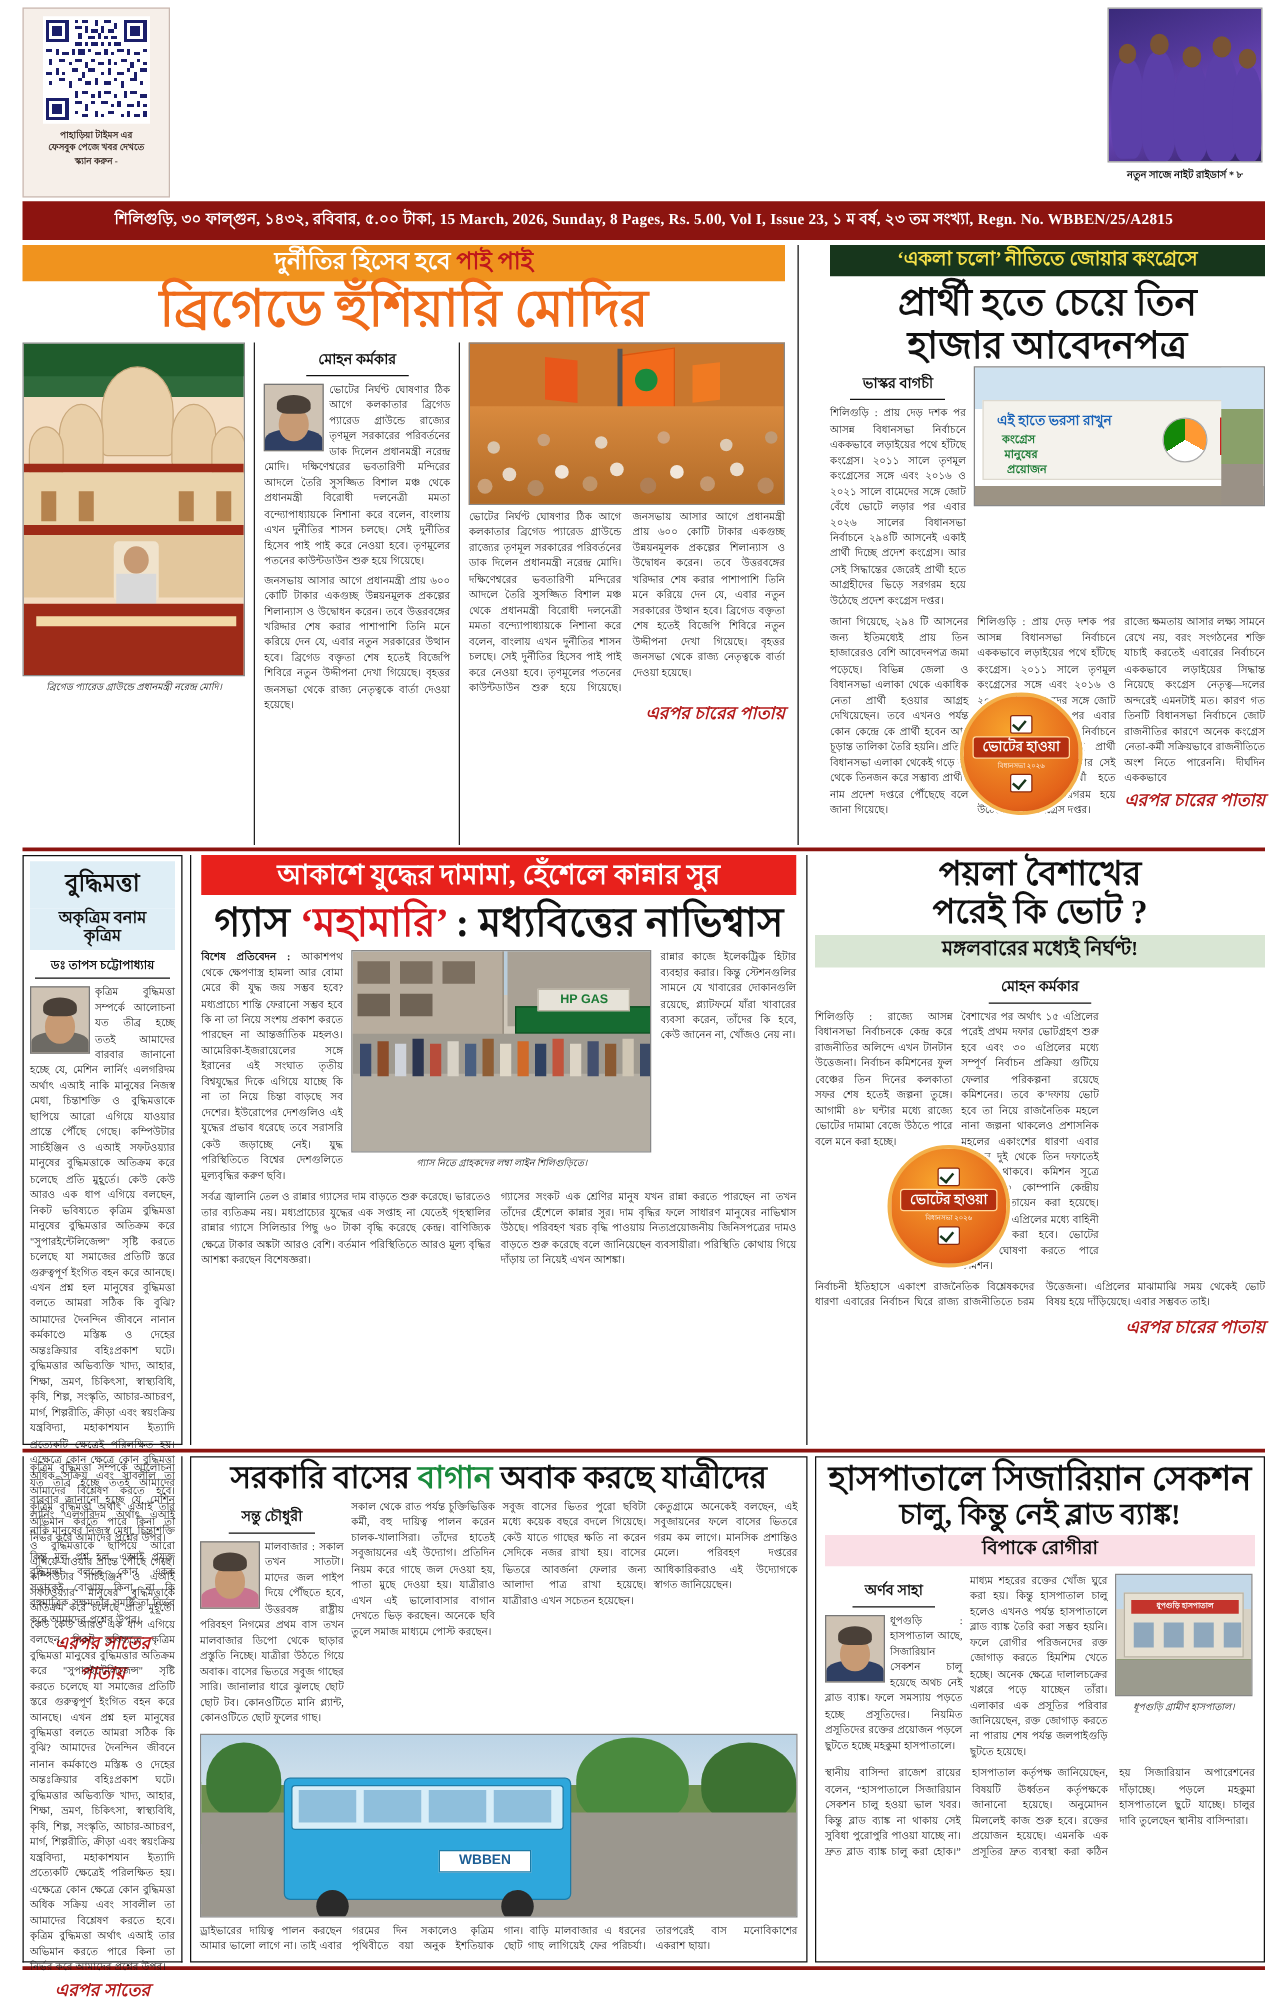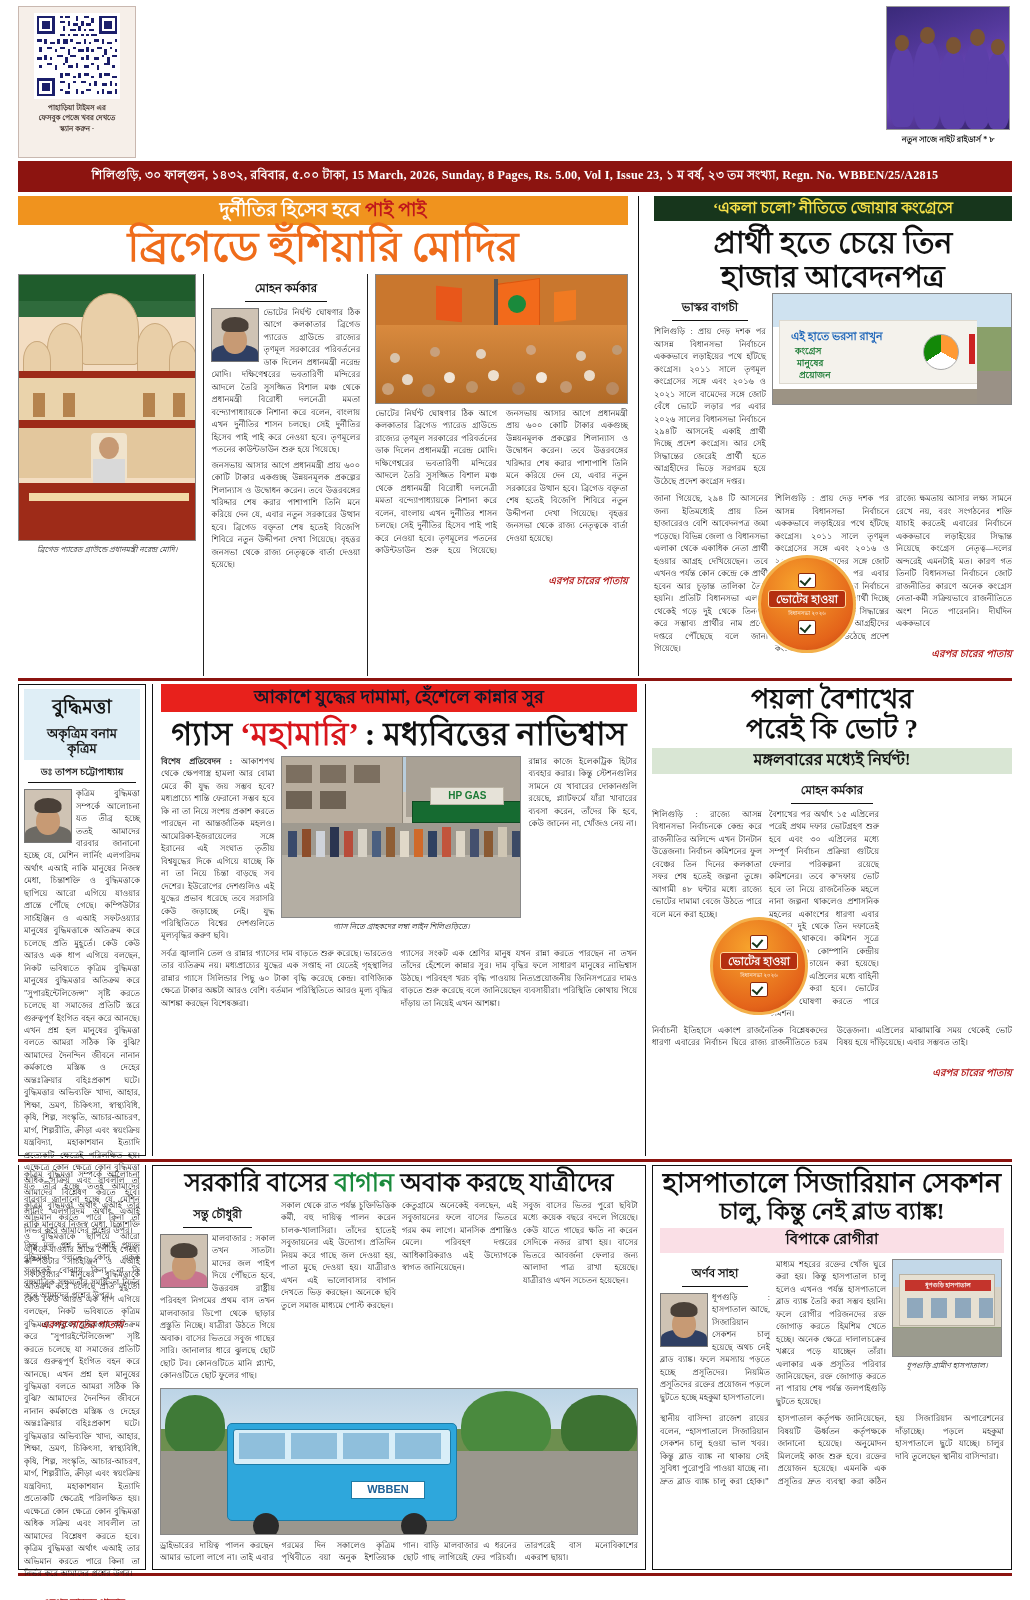--- a/index.html
+++ b/index.html
@@ -34,34 +34,34 @@
   
   .datestrip{background:#8c1410;color:#fff;text-align:center;font-size:12.2px;font-weight:700;
              padding:5px 0 6px;letter-spacing:.2px;margin-top:3px;}
 
   
   .rule{height:3px;background:#8c1410;margin:3px 0;}
   .banner{font-weight:700;text-align:center;padding:4px 0 5px;font-size:19px;line-height:1.05;}
   .banner.orange{background:#f0931e;color:#fff;}
   .banner.orange .rd{color:#c0171b;}
   .banner.darkgreen{background:#17361c;color:#f5e04a;font-size:15.5px;}
-  .banner.red{background:#e8211c;color:#0f172a;font-size:18px;}
+  .banner.red{background:#e8211c;color:#ffffff;font-size:22px;}
   .banner.green-sub{background:#d9e6d4;color:#111;font-size:16px;}
   .banner.pink-sub{background:#fadfe6;color:#111;font-size:15px;}
   .hl{text-align:center;font-weight:700;line-height:1.0;color:#111;}
   .hl.big{font-size:34px;}
   .hl.orange{color:#ef6c1a;font-size:41px;}
   .byline{text-align:center;font-weight:700;font-size:11.5px;border-bottom:1.3px solid #111;
           display:inline-block;padding:0 10px 2px;margin:0 auto;}
   .byline-wrap{text-align:center;margin:4px 0 5px;}
 
   
   .col-text{font-size:8.2px;line-height:1.52;text-align:justify;text-justify:inter-word;
             hyphens:none;word-spacing:.5px;color:#1a1a1a;}
-  .cont{color:#b51c1c;font-style:italic;font-weight:700;font-size:10px;text-align:right;display:block;margin-top:15px;}
+  .cont{color:#b51c1c;font-style:italic;font-weight:700;font-size:14px;text-align:right;display:block;margin-top:1px;}
 
   .photo{border:1px solid #888;overflow:hidden;position:relative;background:#ddd;}
   .cap{font-size:7.6px;font-style:italic;text-align:center;margin-top:2px;}
 
   
   .badge{width:92px;height:92px;border-radius:50%;
          background:radial-gradient(circle at 40% 30%,#f7a32c,#e4641a 70%,#c3410f 100%);
          border:3px solid #f3b04a;display:flex;flex-direction:column;align-items:center;justify-content:center;
          color:#fff;text-align:center;box-shadow:0 0 0 2px #ffffff;}
   .badge .bt{font-size:11px;font-weight:700;background:#b42f10;padding:2px 7px;border-radius:3px;
@@ -331,21 +331,21 @@
           <div class="col-text cols2" style="margin-top:4px;">
             <span>ভোটের নির্ঘণ্ট ঘোষণার ঠিক আগে কলকাতার ব্রিগেড প্যারেড গ্রাউন্ডে রাজ্যের তৃণমূল সরকারের পরিবর্তনের ডাক দিলেন প্রধানমন্ত্রী নরেন্দ্র মোদি। দক্ষিণেশ্বরের ভবতারিণী মন্দিরের আদলে তৈরি সুসজ্জিত বিশাল মঞ্চ থেকে প্রধানমন্ত্রী বিরোধী দলনেত্রী মমতা বন্দ্যোপাধ্যায়কে নিশানা করে বলেন, বাংলায় এখন দুর্নীতির শাসন চলছে। সেই দুর্নীতির হিসেব পাই পাই করে নেওয়া হবে। তৃণমূলের পতনের কাউন্টডাউন শুরু হয়ে গিয়েছে।</span> <span>জনসভায় আসার আগে প্রধানমন্ত্রী প্রায় ৬০০ কোটি টাকার একগুচ্ছ উন্নয়নমূলক প্রকল্পের শিলান্যাস ও উদ্বোধন করেন। তবে উত্তরবঙ্গের খরিদ্দার শেষ করার পাশাপাশি তিনি মনে করিয়ে দেন যে, এবার নতুন সরকারের উত্থান হবে। ব্রিগেড বক্তৃতা শেষ হতেই বিজেপি শিবিরে নতুন উদ্দীপনা দেখা গিয়েছে। বৃহত্তর জনসভা থেকে রাজ্য নেতৃত্বকে বার্তা দেওয়া হয়েছে।</span>
           </div>
           <span class="cont">এরপর চারের পাতায়</span>
         </div>
       </div>
     </div>
 
     <div style="width:10px"></div>
 
-    <div style="width:374px;border-left:1.2px solid #111;padding-left:15px;box-sizing:border-box;">
+    <div style="width:374px;border-left:1.2px solid #111;padding-left:25px;box-sizing:border-box;">
       <div class="banner darkgreen">‘একলা চলো’ নীতিতে জোয়ার কংগ্রেসে</div>
       <div class="hl" style="font-size:30px;margin-top:7px;">প্রার্থী হতে চেয়ে তিন</div>
       <div class="hl" style="font-size:30px;margin-top:4px;">হাজার আবেদনপত্র</div>
 
       <div class="flex" style="margin-top:1px;">
         <div style="width:116px;">
           <div class="byline-wrap"><span class="byline">ভাস্কর বাগচী</span></div>
           <div class="col-text">শিলিগুড়ি : প্রায় দেড় দশক পর আসন্ন বিধানসভা নির্বাচনে এককভাবে লড়াইয়ের পথে হাঁটছে কংগ্রেস। ২০১১ সালে তৃণমূল কংগ্রেসের সঙ্গে এবং ২০১৬ ও ২০২১ সালে বামেদের সঙ্গে জোট বেঁধে ভোটে লড়ার পর এবার ২০২৬ সালের বিধানসভা নির্বাচনে ২৯৪টি আসনেই একাই প্রার্থী দিচ্ছে প্রদেশ কংগ্রেস। আর সেই সিদ্ধান্তের জেরেই প্রার্থী হতে আগ্রহীদের ভিড়ে সরগরম হয়ে উঠেছে প্রদেশ কংগ্রেস দপ্তর।</div>
         </div>
         <div style="width:249px;margin-left:6px;">
@@ -505,22 +505,22 @@
           <div class="col-text">
             <div class="headshot pink">
               <div class="body"></div>
                 <div class="face"></div>
                 <div class="hair"></div>
             </div>
             <span>মালবাজার : সকাল তখন সাতটা। মাদের জল পাইপ দিয়ে পৌঁছতে হবে, উত্তরবঙ্গ রাষ্ট্রীয় পরিবহণ নিগমের প্রথম বাস তখন মালবাজার ডিপো থেকে ছাড়ার প্রস্তুতি নিচ্ছে। যাত্রীরা উঠতে গিয়ে অবাক। বাসের ভিতরে সবুজ গাছের সারি। জানালার ধারে ঝুলছে ছোট ছোট টব। কোনওটিতে মানি প্ল্যান্ট, কোনওটিতে ছোট ফুলের গাছ।</span>
           </div>
         </div>
         <div style="width:118px;margin-left:6px;" class="col-text">সকাল থেকে রাত পর্যন্ত চুক্তিভিত্তিক কর্মী, বহু দায়িত্ব পালন করেন চালক-খালাসিরা। তাঁদের হাতেই সবুজায়নের এই উদ্যোগ। প্রতিদিন নিয়ম করে গাছে জল দেওয়া হয়, পাতা মুছে দেওয়া হয়। যাত্রীরাও এখন এই ভালোবাসার বাগান দেখতে ভিড় করছেন। অনেকে ছবি তুলে সমাজ মাধ্যমে পোস্ট করছেন।</div>
+        <div style="width:118px;margin-left:6px;" class="col-text">সবুজ বাসের ভিতর পুরো ছবিটা মধ্যে কয়েক বছরে বদলে গিয়েছে। কেউ যাতে গাছের ক্ষতি না করেন সেদিকে নজর রাখা হয়। বাসের ভিতরে আবর্জনা ফেলার জন্য আলাদা পাত্র রাখা হয়েছে। যাত্রীরাও এখন সচেতন হয়েছেন।</div>
         <div style="width:118px;margin-left:6px;" class="col-text">কেতুগ্রামে অনেকেই বলছেন, এই সবুজায়নের ফলে বাসের ভিতরে গরম কম লাগে। মানসিক প্রশান্তিও মেলে। পরিবহণ দপ্তরের আধিকারিকরাও এই উদ্যোগকে স্বাগত জানিয়েছেন।</div>
-        <div style="width:118px;margin-left:6px;" class="col-text">সবুজ বাসের ভিতর পুরো ছবিটা মধ্যে কয়েক বছরে বদলে গিয়েছে। কেউ যাতে গাছের ক্ষতি না করেন সেদিকে নজর রাখা হয়। বাসের ভিতরে আবর্জনা ফেলার জন্য আলাদা পাত্র রাখা হয়েছে। যাত্রীরাও এখন সচেতন হয়েছেন।</div>
       </div>
 
       <div class="photo ph-bus" style="height:145px;margin-top:5px;">
         <div style="position:absolute;left:0;top:0;width:100%;height:40px;background:linear-gradient(#bcd4e6,#cfe0ec)"></div>
         <div style="position:absolute;left:4px;top:6px;width:60px;height:60px;border-radius:50% 50% 40% 40%;background:#3f7a37"></div>
         <div style="position:absolute;left:300px;top:2px;width:90px;height:70px;border-radius:50% 50% 40% 40%;background:#4a8a3e"></div>
         <div style="position:absolute;left:400px;top:6px;width:76px;height:64px;border-radius:50% 50% 40% 40%;background:#3d7232"></div>
         <div style="position:absolute;left:0;top:62px;width:100%;height:83px;background:#9b978e"></div>
         <div class="bus" style="left:66px;top:34px;width:228px;height:96px;"></div>
         <div style="position:absolute;left:72px;top:40px;width:216px;height:34px;background:#d8eef8;border:1px solid #1d7ba6;border-radius:3px"></div>

